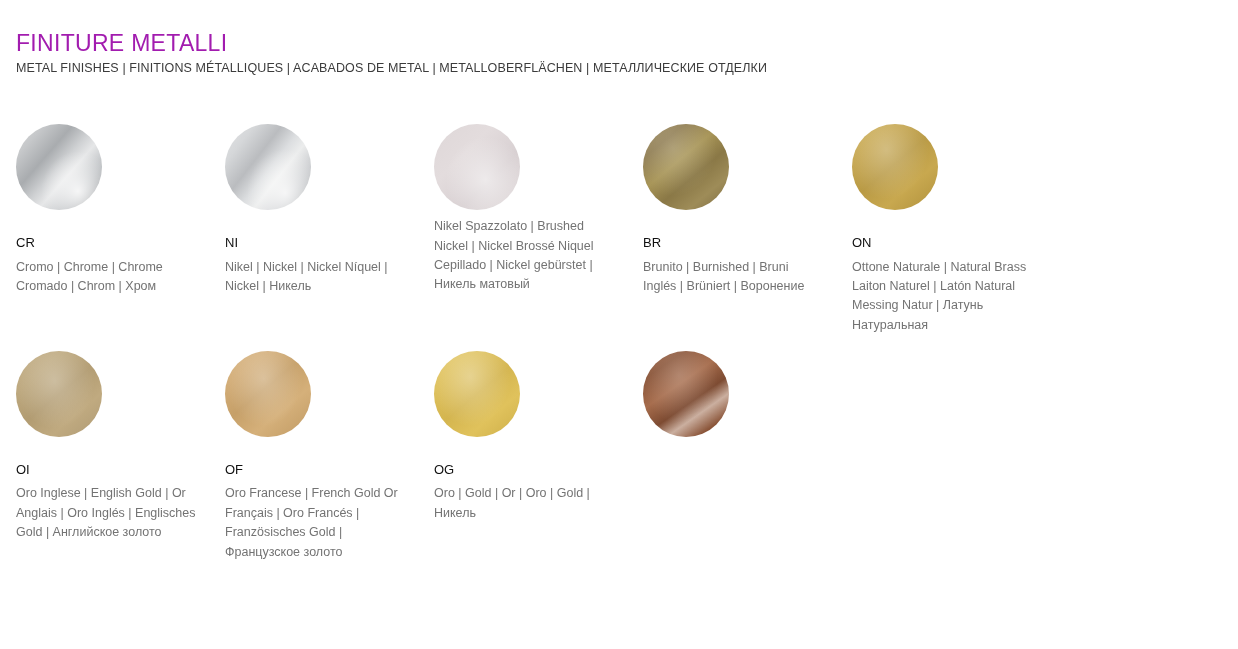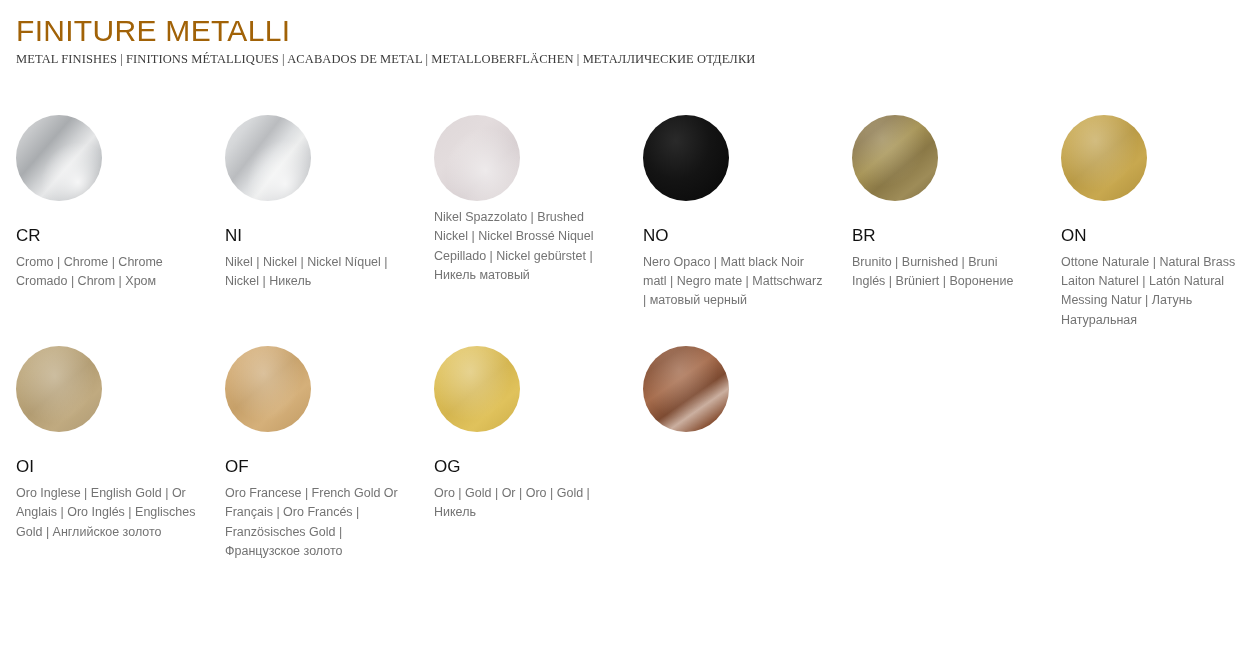--- a/index.html
+++ b/index.html
@@ -15,35 +15,34 @@
     overflow: hidden;
   }
   .page {
     position: relative;
     width: 1238px;
     height: 649px;
     box-sizing: border-box;
     padding: 14px 16px 0 16px;
   }
   .doc-title {
-    font-size: 30px;
+    font-size: 23px;
     font-weight: 400;
     letter-spacing: 0.3px;
-    color: #a16207;
+    color: #a21caf;
     line-height: 1.1;
-    margin: 0 0 5px 0;
+    margin: 17px 0 5px 0;
   }
   .doc-subtitle {
     font-size: 12.5px;
     font-weight: 400;
     color: #3b3b3b;
     letter-spacing: 0.1px;
     line-height: 1.2;
     margin: 0;
-    font-family: Liberation Serif, serif;
   }
   .grid {
     margin-top: 48px;
     display: grid;
     grid-template-columns: repeat(6, 209px);
     column-gap: 0px;
     row-gap: 0px;
   }
   .row2 {
     margin-top: 16px;
@@ -53,21 +52,21 @@
   .swatch-cell {
     width: 209px;
   }
   .swatch {
     width: 86px;
     height: 86px;
     border-radius: 50%;
     display: block;
   }
   .code {
-    font-size: 17px;
+    font-size: 13px;
     font-weight: 400;
     color: #111;
     margin-top: 26px;
     line-height: 1.1;
   }
   .desc {
     font-size: 12.5px;
     line-height: 1.55;
     color: #737373;
     margin-top: 7px;
@@ -145,25 +144,20 @@
       <div class="swatch sw-NI"></div>
       <div class="code">NI</div>
       <div class="desc">Nikel | Nickel | Nickel Níquel | Nickel | Никель</div>
     </div>
 
     <div class="swatch-cell">
       <div class="swatch sw-NS"></div>
       <div class="desc">Nikel Spazzolato | Brushed Nickel | Nickel Brossé Niquel Cepillado | Nickel gebürstet | Никель матовый</div>
     </div>
 
-    <div class="swatch-cell">
-      <div class="swatch sw-NO"></div>
-      <div class="code">NO</div>
-      <div class="desc">Nero Opaco | Matt black Noir matl | Negro mate | Mattschwarz | матовый черный</div>
-    </div>
 
     <div class="swatch-cell">
       <div class="swatch sw-BR"></div>
       <div class="code">BR</div>
       <div class="desc">Brunito | Burnished | Bruni Inglés | Brüniert | Воронение</div>
     </div>
 
     <div class="swatch-cell">
       <div class="swatch sw-ON"></div>
       <div class="code">ON</div>

